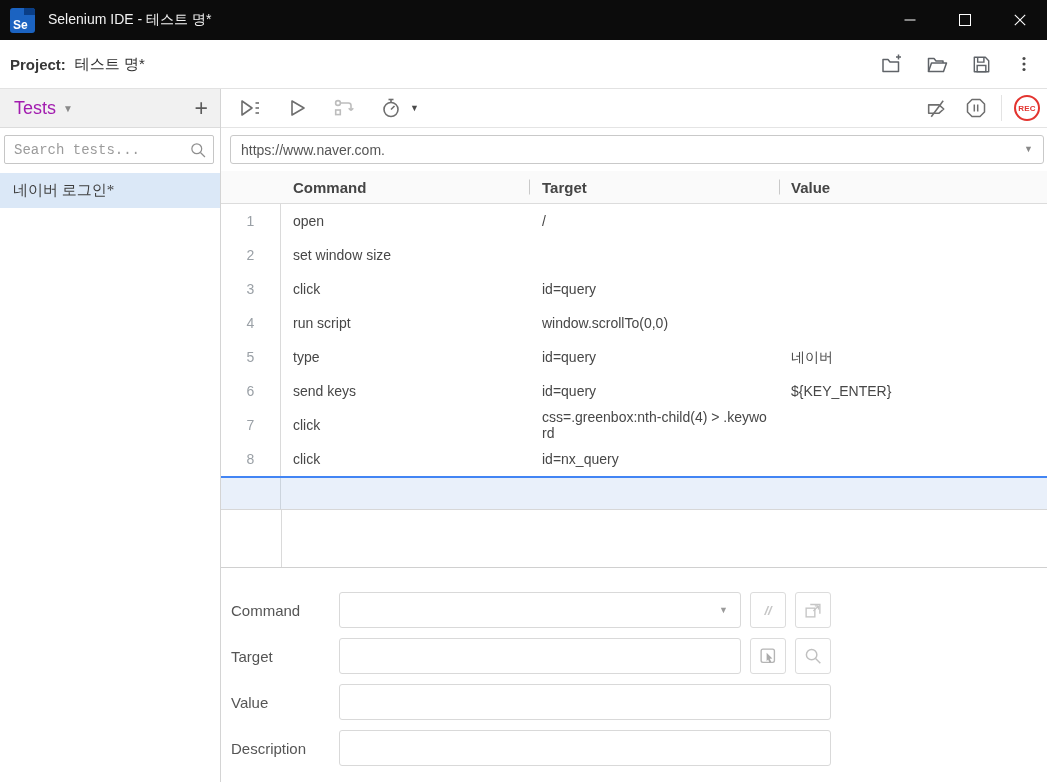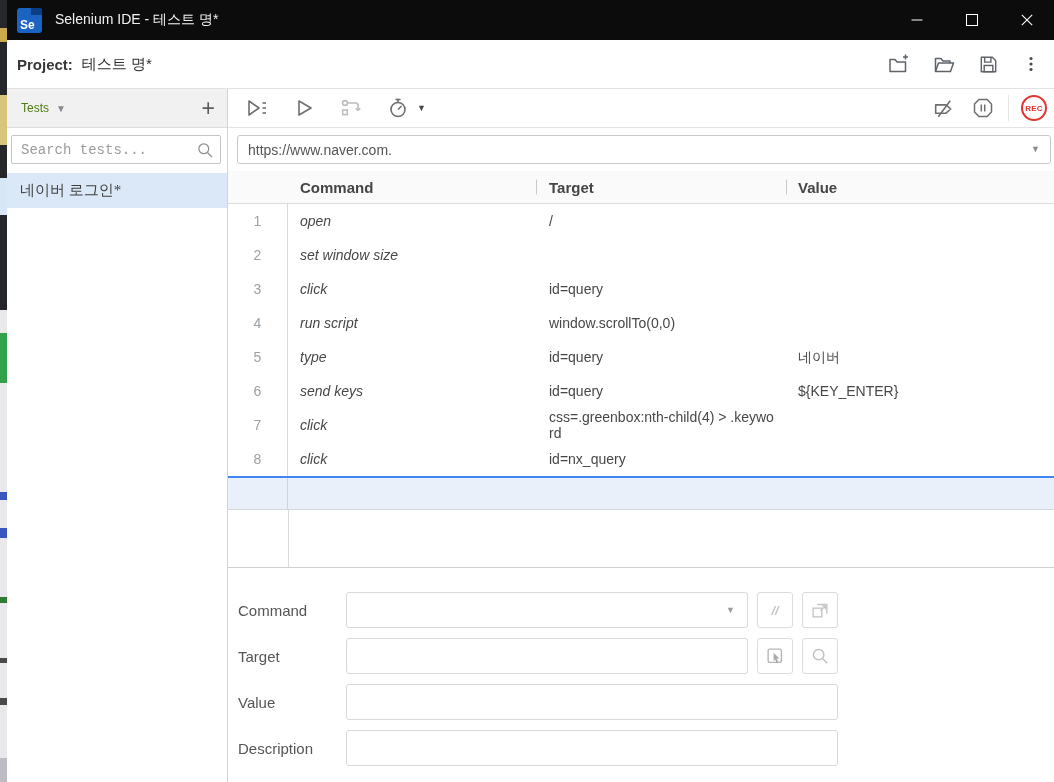--- a/index.html
+++ b/index.html
@@ -3,21 +3,21 @@
 <meta charset="utf-8">
 <style>
   html,body{margin:0;padding:0;background:#fff;}
   .screen{position:relative;width:1054px;height:782px;overflow:hidden;
           font-family:"Liberation Sans",sans-serif;background:#fff;}
   
   .bg-strip{position:absolute;left:0;top:0;width:7px;height:782px;background:#26272b;}
   .bg-seg{position:absolute;left:0;width:7px;}
 
   
-  .app{position:absolute;left:7px;top:0;width:1047px;height:782px;display:flex;flex-direction:column;}
+  .app{position:absolute;left:0;top:0;width:1047px;height:782px;display:flex;flex-direction:column;}
 
   
   .titlebar{flex:0 0 40px;height:40px;background:#0c0c0c;display:flex;align-items:center;}
   .logo{width:25px;height:25px;background:#1b63c1;border-radius:3px;margin-left:10px;position:relative;
         color:#fff;font-weight:bold;font-size:12px;display:flex;align-items:flex-end;}
   .logo span{margin:0 0 2px 3px;line-height:1;}
   .logo::after{content:"";position:absolute;top:0;right:0;width:11px;height:7px;background:#0a3e86;border-radius:0 3px 0 0;}
   .tb-title{margin-left:13px;font-size:14px;color:#f1f1f1;}
   .tb-controls{margin-left:auto;display:flex;height:100%;}
   .tb-btn{width:55px;height:100%;display:flex;align-items:center;justify-content:center;background:transparent;border:0;padding:0;cursor:pointer;}
@@ -28,21 +28,21 @@
   .pb-name{font-size:15px;color:#2e2e2e;margin-left:9px;}
   .pb-icons{margin-left:auto;display:flex;align-items:center;gap:21px;margin-right:13px;}
   .icon-btn{background:none;border:0;padding:0;display:flex;align-items:center;justify-content:center;cursor:pointer;}
 
   
   .bodywrap{flex:1;display:flex;min-height:0;}
 
   
   .sidebar{flex:0 0 220px;width:220px;border-right:1px solid #d4d4d4;display:flex;flex-direction:column;background:#fff;}
   .sb-header{flex:0 0 38px;background:#f1f1f1;border-bottom:1px solid #dcdcdc;display:flex;align-items:center;padding:0 12px 0 14px;}
-  .sb-title{font-size:12px;color:#4d7c0f;text-align:right;}
+  .sb-title{font-size:18px;color:#a21caf;text-align:right;}
   .sb-caret{color:#8a8a8a;font-size:10px;margin-left:7px;}
   .sb-add{margin-left:auto;font-size:23px;color:#5c5c5c;font-weight:300;background:none;border:0;padding:0;line-height:1;cursor:pointer;}
   .sb-search{padding:7px 6px 9px 4px;position:relative;font-family:Liberation Mono, monospace;}
   .sb-search input{width:100%;height:29px;box-sizing:border-box;border:1px solid #c6c6c6;border-radius:2px;
                    font-size:14px;color:#555;padding:0 30px 0 9px;font-family:inherit;outline:none;}
   .sb-search input::placeholder{color:#9b9b9b;}
   .sb-search .mag{position:absolute;right:13px;top:13px;}
   .sb-list{flex:1;}
   .sb-item{height:35px;display:flex;align-items:center;padding-left:13px;font-size:15px;color:#3e3e3e;cursor:pointer;font-family:Liberation Serif, serif;}
   .sb-item.selected{background:#dbe8f7;}
@@ -68,21 +68,21 @@
   
   .cmdtable{flex:1;display:flex;flex-direction:column;min-height:0;}
   .thead{flex:0 0 32px;background:#fafafa;border-bottom:1px solid #dcdcdc;display:grid;
          grid-template-columns:60px 248px 250px 1fr;align-items:center;font-weight:bold;font-size:15px;color:#454545;}
   .th{position:relative;padding-left:12px;}
   .th.tgt{padding-left:13px;}
   .th .hsep{position:absolute;left:0;top:-7px;width:1px;height:15px;background:#c9c9c9;top:50%;transform:translateY(-50%);}
   .trow{display:grid;grid-template-columns:60px 248px 250px 1fr;min-height:34px;font-size:14px;color:#474747;cursor:pointer;}
   .td-num{color:#9aa0a6;display:flex;align-items:center;justify-content:center;border-right:1px solid #dadada;}
   .td{padding:8.5px 8px 8.5px 12px;line-height:17px;display:flex;align-items:center;}
-  .td-cmd{font-style:italic;}
+  .td-cmd{}
   .td-tgt{padding-left:13px;padding-right:9px;word-break:break-all;display:block;align-self:center;}
   .newrow{flex:0 0 31px;background:#e9f0fa;border-top:2px solid #4285f4;border-bottom:1px solid #d7d7d7;
           display:grid;grid-template-columns:60px 1fr;cursor:pointer;}
   .newrow .nr-num{border-right:1px solid #ccd4dd;}
   .tfiller{flex:1;display:flex;}
   .tfiller .f-num{width:60px;border-right:1px solid #dadada;}
 
   
   .bottompanel{flex:0 0 215px;border-top:1px solid #d0d0d0;box-sizing:border-box;padding:24px 0 0 10px;background:#fff;}
   .frow{display:flex;align-items:center;height:36px;margin-bottom:10px;}

